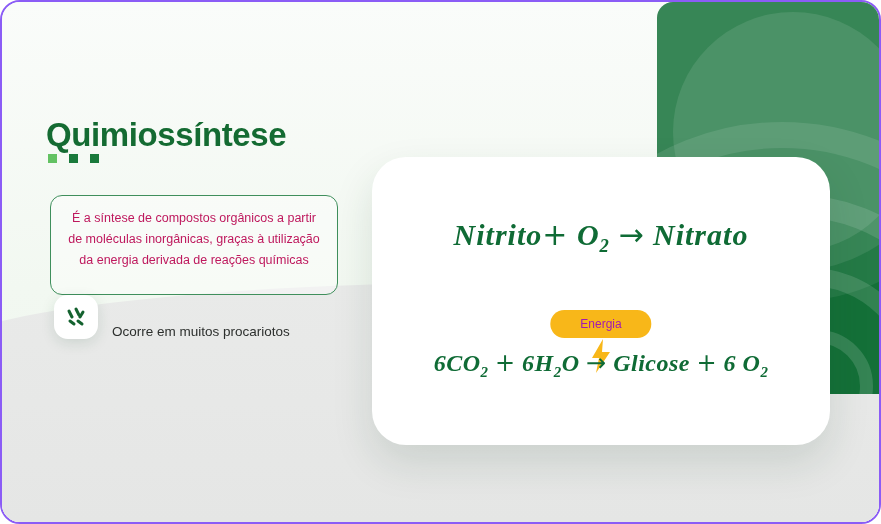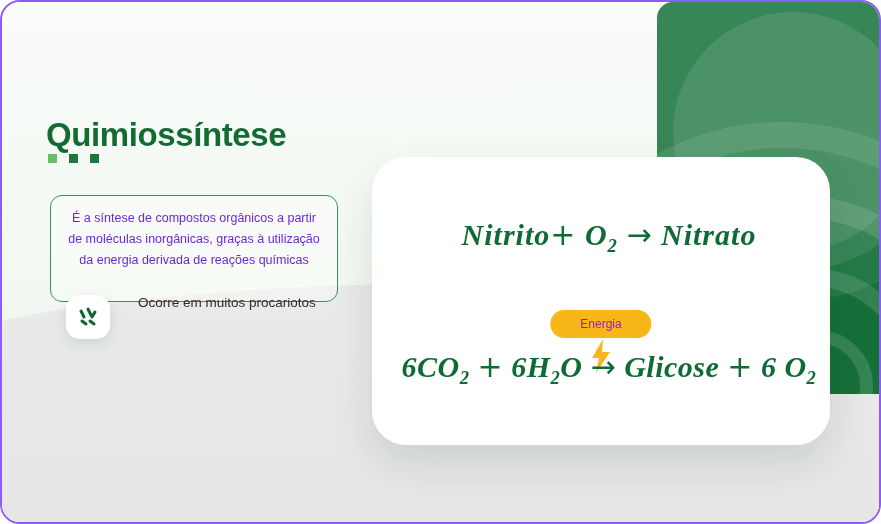--- a/index.html
+++ b/index.html
@@ -70,33 +70,33 @@
   }
   .dot{width:9px;height:9px;}
   .dot.d1{background:#63c263;}
   .dot.d2{background:#1a7a3c;}
   .dot.d3{background:#1a7a3c;}
 
   .desc-box{
     position:absolute;left:48px;top:193px;
     width:288px;
     box-sizing:border-box;
-    padding:12px 14px 30px;
+    padding:12px 14px 23px;
     border:1px solid #3f8f5c;
     border-radius:12px;
     background:rgba(255,255,255,0.40);
-    color:#6d28d9;
+    color:#be185d;
     font-size:12.5px;
     line-height:21px;
     text-align:center;
   }
 
   .fact{
-    position:absolute;left:64px;top:293px;
-    display:flex;align-items:flex-start;gap:28px;
+    position:absolute;left:52px;top:293px;
+    display:flex;align-items:flex-end;gap:14px;
   }
   .fact-badge{
     width:44px;height:44px;border-radius:14px;
     background:#ffffff;
     box-shadow:0 4px 14px rgba(20,80,45,.13);
     display:flex;align-items:center;justify-content:center;
   }
   .fact-label{
     font-size:13.5px;color:#2c2f2d;
   }
@@ -109,24 +109,23 @@
     border-radius:34px;
     box-shadow:0 18px 40px rgba(20,60,35,.13);
   }
   .eq{
     position:absolute;left:0;width:100%;
     text-align:center;
     color:#0f6b35;
     font-family:"Liberation Serif", serif;
     font-weight:bold;font-style:italic;
     white-space:nowrap;
-    margin-left:8px;
   }
   .eq1{top:60px;font-size:30px;letter-spacing:1px;}
-  .eq2{top:192px;font-size:30px;letter-spacing:.5px;}
+  .eq2{top:192px;font-size:24px;letter-spacing:.5px;}
   .eq sub{font-size:.62em;font-style:italic;}
   .op{font-style:normal;font-family:"DejaVu Sans",sans-serif;font-weight:normal;}
 
   .energia{
     position:absolute;top:153px;left:50%;transform:translateX(-50%);
     background:#f8b719;
     color:#a21caf;
     font-size:12px;
     padding:7px 30px;
     border-radius:20px;

